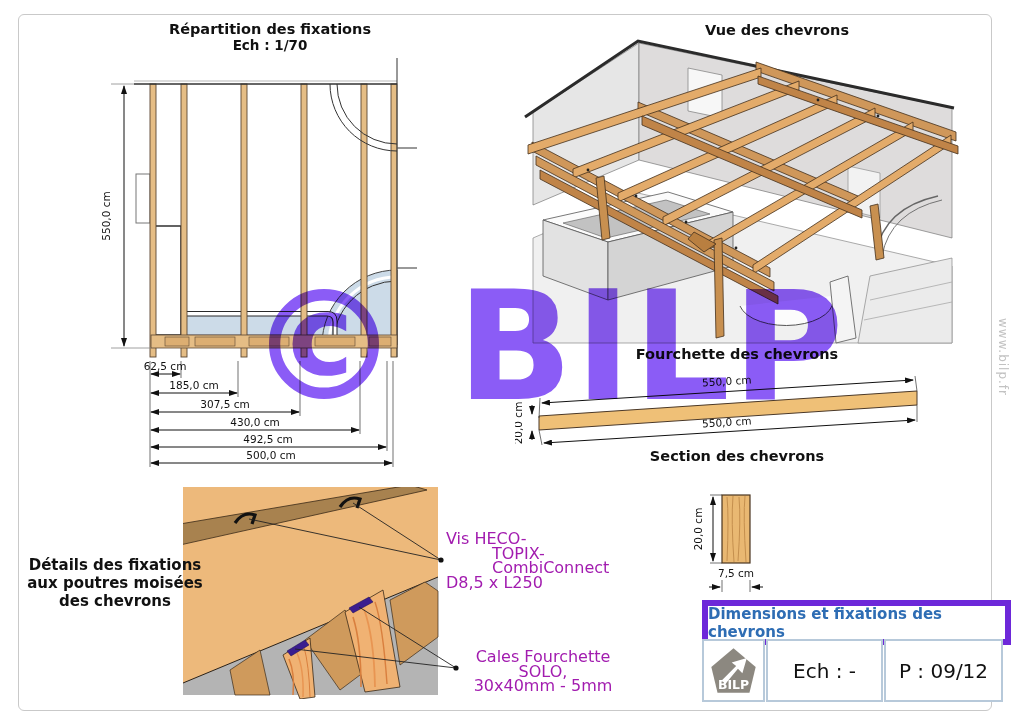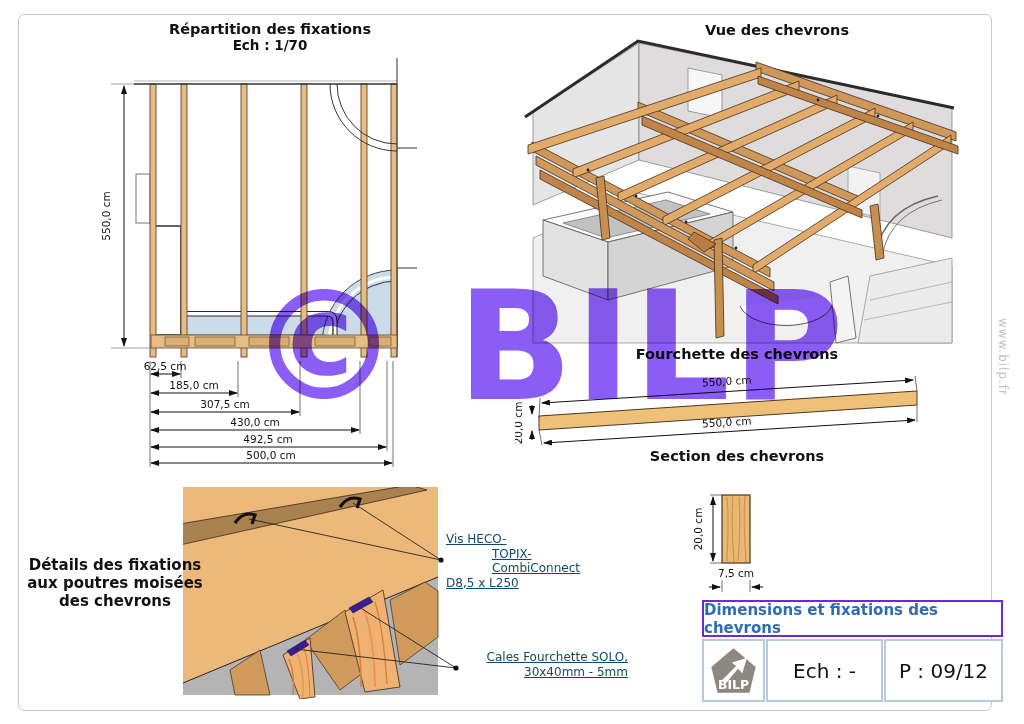--- a/index.html
+++ b/index.html
@@ -11,24 +11,24 @@
   .ttl .l2{font-size:13.5px;display:block;}
   .watermark{left:248px;top:258px;font-size:152px;font-weight:bold;color:#8b5cf6;
              letter-spacing:2px;z-index:3;mix-blend-mode:multiply;pointer-events:none;}
   .site{left:996px;top:318px;writing-mode:vertical-rl;font-size:12px;color:#c2c2c2;
         letter-spacing:1px;z-index:1;}
   .border-frame{left:18px;top:14px;width:972px;height:695px;border:1px solid #c9c9c9;
                 border-radius:6px;z-index:0;}
   svg{position:absolute;z-index:2;}
   .detail-label{left:12px;top:556px;width:176px;text-align:center;font-weight:bold;
                 font-size:15px;line-height:18px;color:#111;z-index:4;margin-left:15px;}
-  .callout{color:#0c4a6e;font-size:12px;line-height:14.5px;z-index:4;text-decoration:underline;}
+  .callout{color:#a21caf;font-size:16px;line-height:14.5px;z-index:4;}
   .callout-vis{left:446px;top:532px;width:140px;}
-  .callout-cales{left:458px;top:650px;width:170px;text-align:right;}
-  .tb-header{left:702px;top:600px;width:297px;height:33px;border:2px solid #6d28d9;
+  .callout-cales{left:458px;top:650px;width:170px;text-align:center;}
+  .tb-header{left:702px;top:600px;width:297px;height:33px;border:6px solid #6d28d9;
              background:#fff;display:flex;align-items:center;justify-content:center;
              color:#2e6db4;font-weight:bold;font-size:15px;z-index:4;}
   .tb-cell{background:#fff;border:2px solid #b7c9da;display:flex;align-items:center;
            justify-content:center;font-size:20px;color:#111;z-index:4;}
   .tb-logo{left:702px;top:639px;width:59px;height:59px;}
   .tb-ech{left:766px;top:639px;width:113px;height:59px;}
   .tb-page{left:884px;top:639px;width:115px;height:59px;}
 </style>
 </head>
 <body>

